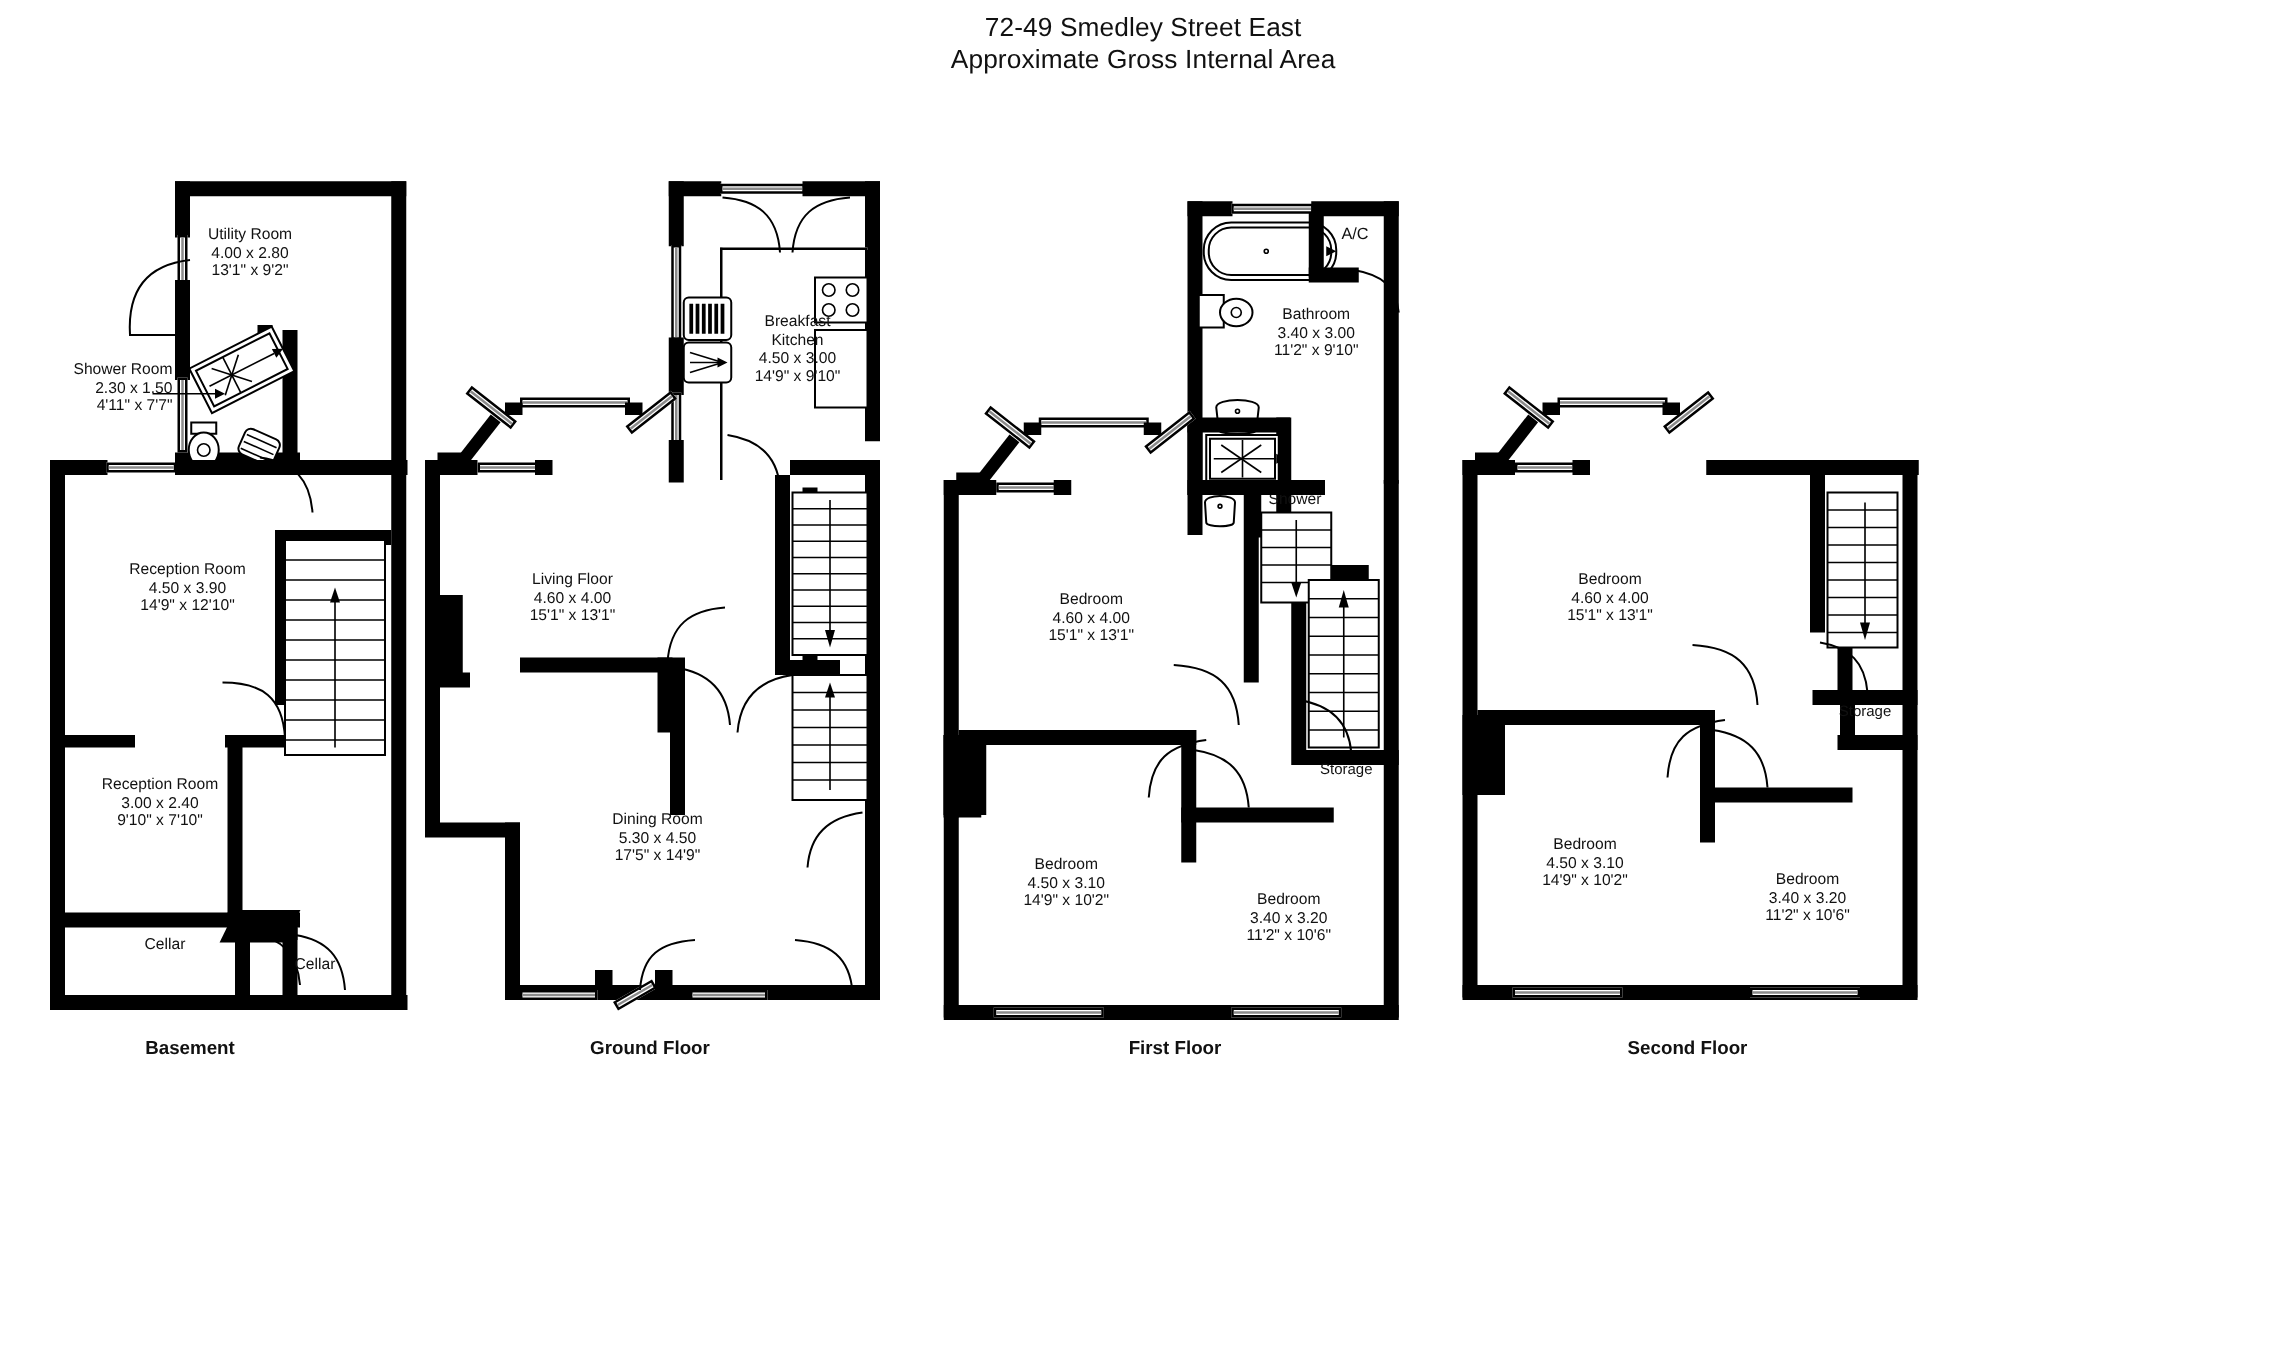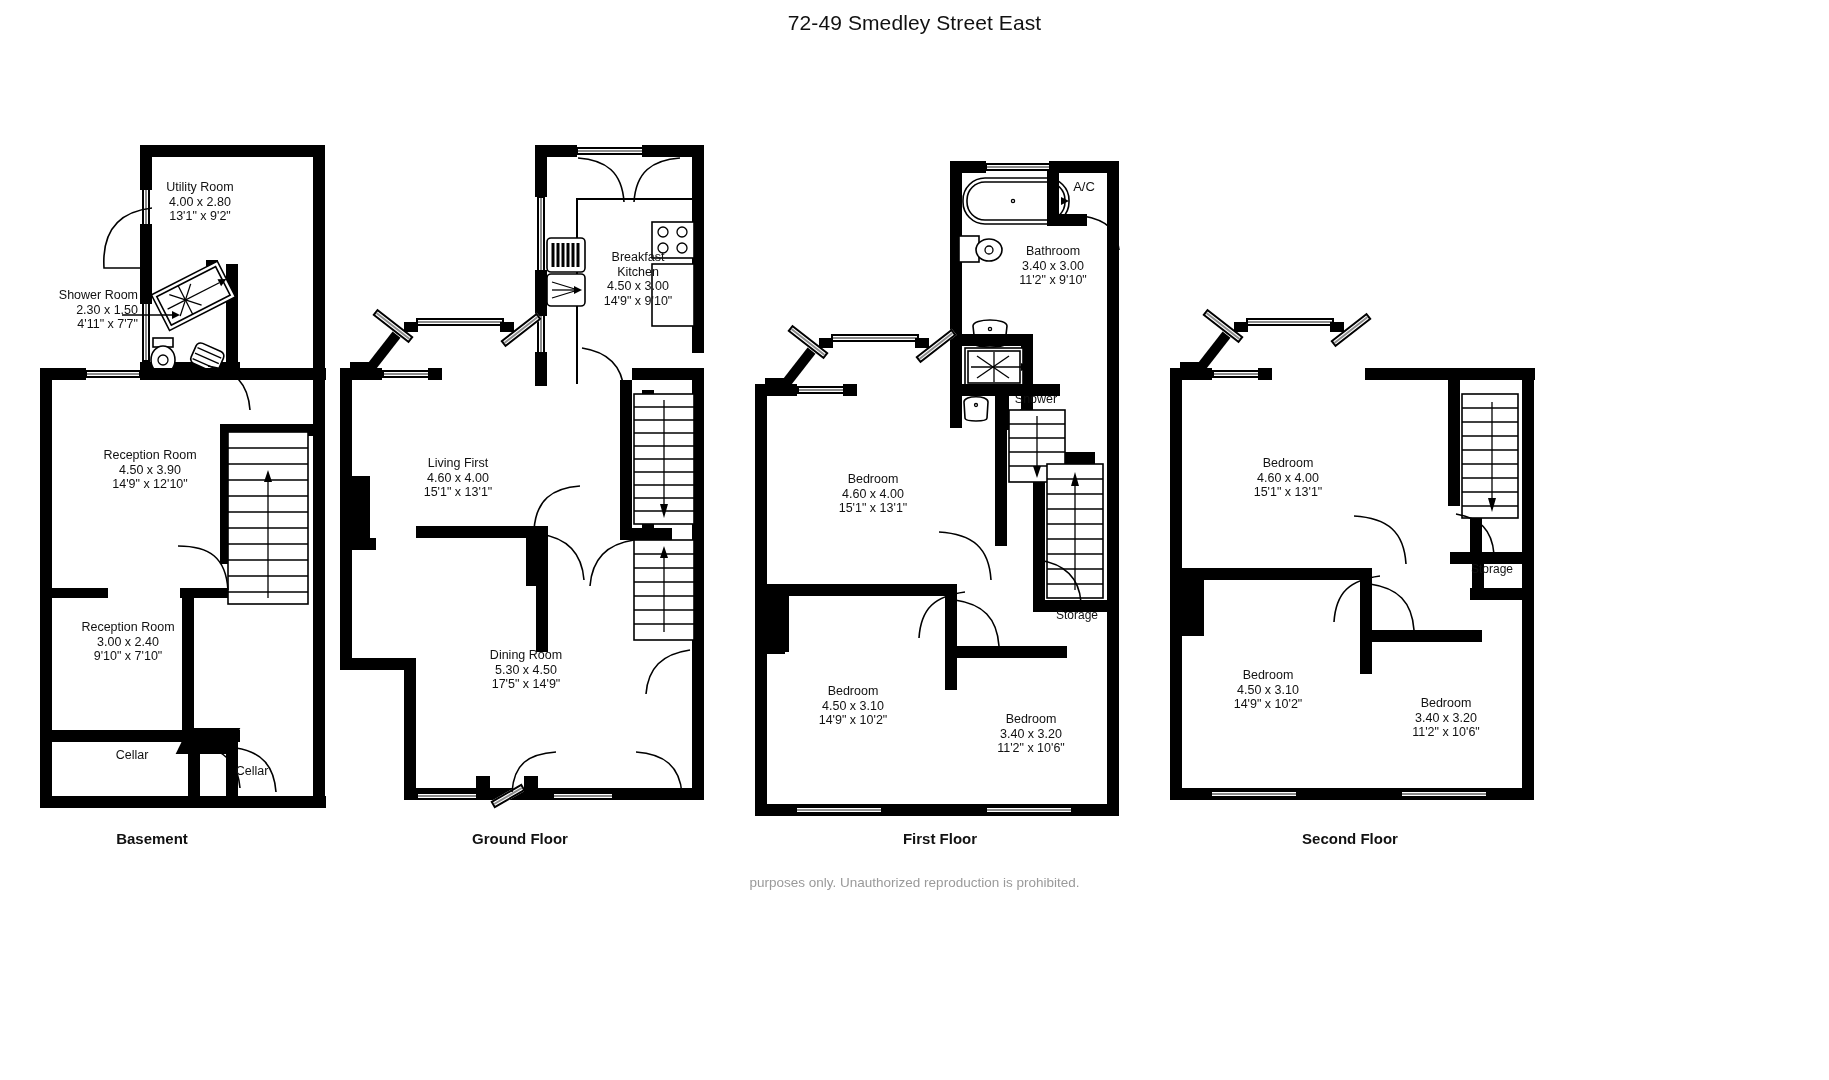--- a/index.html
+++ b/index.html
@@ -34,20 +34,21 @@
 
   
   #footer{position:absolute;left:0;top:872px;width:1829px;text-align:center;
           font-size:13.5px;line-height:21px;color:#9a9a9a;}
 </style>
 </head>
 <body>
 
 <div id="title-block">
   <div class="tline">72-49 Smedley Street East</div>
+  <div class="tline">Approximate Gross Internal Area</div>
 </div>
 
 <div class="plan" id="plan-basement" style="left:30px;top:140px;width:300px;height:690px;">
 
   <div class="w" style="left:110px;top:5px;width:185px;height:12px;"></div>
   <div class="w" style="left:110px;top:5px;width:12px;height:45px;"></div>
   <div class="winv" style="left:112px;top:48px;width:8px;height:38px;"></div>
   <div class="w" style="left:110px;top:84px;width:12px;height:38px;"></div>
   <div class="w" style="left:110px;top:118px;width:12px;height:46px;"></div>
   <div class="winv" style="left:112px;top:162px;width:8px;height:60px;"></div>
@@ -298,21 +299,21 @@
     <path class="dr" d="M52 46 C50 18 34 6 6 4"></path>
   </svg>
 
   <div class="label" style="left:238px;top:110px;width:140px;">
     <div>Breakfast</div>
     <div>Kitchen</div>
     <div>4.50 x 3.00</div>
     <div>14'9" x 9'10"</div>
   </div>
   <div class="label" style="left:48px;top:316px;width:160px;">
-    <div>Living First</div>
+    <div>Living Floor</div>
     <div>4.60 x 4.00</div>
     <div>15'1" x 13'1"</div>
   </div>
   <div class="label" style="left:116px;top:508px;width:160px;">
     <div>Dining Room</div>
     <div>5.30 x 4.50</div>
     <div>17'5" x 14'9"</div>
   </div>
 </div>
 <div class="caption" style="left:390px;top:830px;">Ground Floor</div>
@@ -541,14 +542,13 @@
     <div>3.40 x 3.20</div>
     <div>11'2" x 10'6"</div>
   </div>
   <div class="label" style="left:292px;top:422px;width:80px;font-size:12px;">
     <div>Storage</div>
   </div>
 </div>
 <div class="caption" style="left:1220px;top:830px;">Second Floor</div>
 
 <div id="footer">
-  <div>purposes only. Unauthorized reproduction is prohibited.</div>
 </div>
 
 </body></html>

